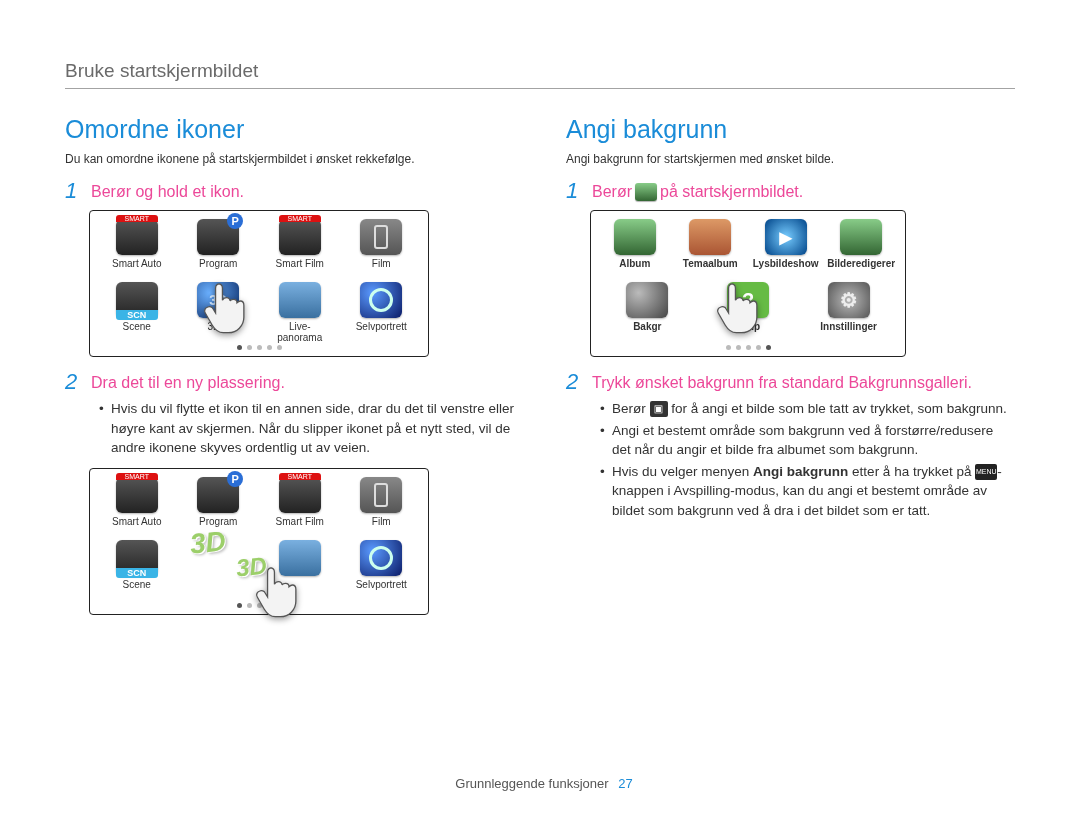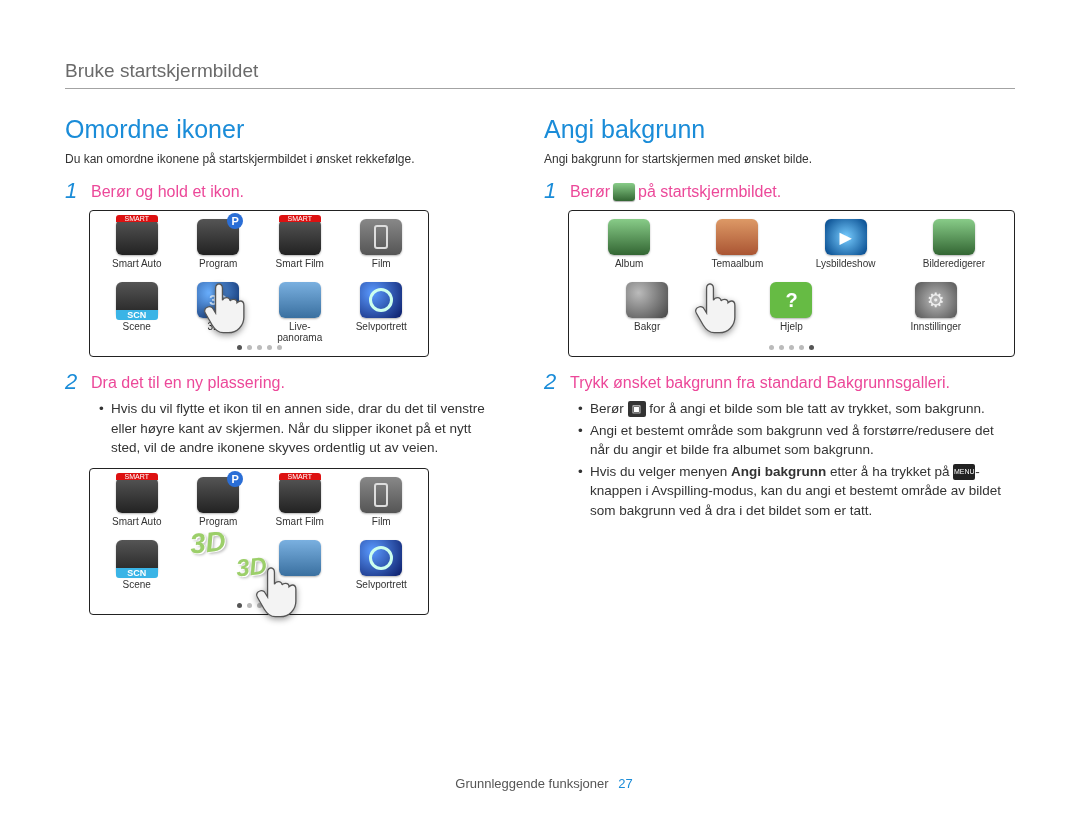--- a/index.html
+++ b/index.html
@@ -66,21 +66,21 @@
 
   .icon-grid {
     border: 1.5px solid #222;
     border-radius: 4px;
     width: 340px;
     padding: 8px 6px 2px 6px;
     background: #fff;
     margin: 8px 0 14px 24px;
     position: relative;
   }
-  .icon-grid.wide { width: 447px; }
+  .icon-grid.wide { width: 316px; font-weight: bold; }
   .grid-row { display: flex; justify-content: space-around; margin-bottom: 2px; }
   .app {
     display: flex; flex-direction: column; align-items: center;
     width: 80px;
   }
   .app-icon {
     width: 42px; height: 36px; border-radius: 6px;
     display: flex; align-items: center; justify-content: center;
     font-size: 18px; color: #fff;
     box-shadow: 0 1px 2px rgba(0,0,0,.3);

